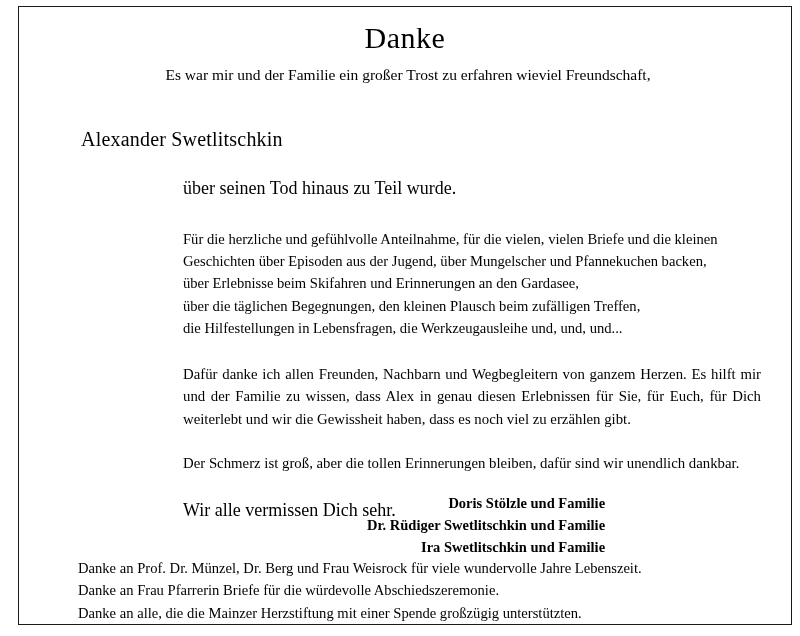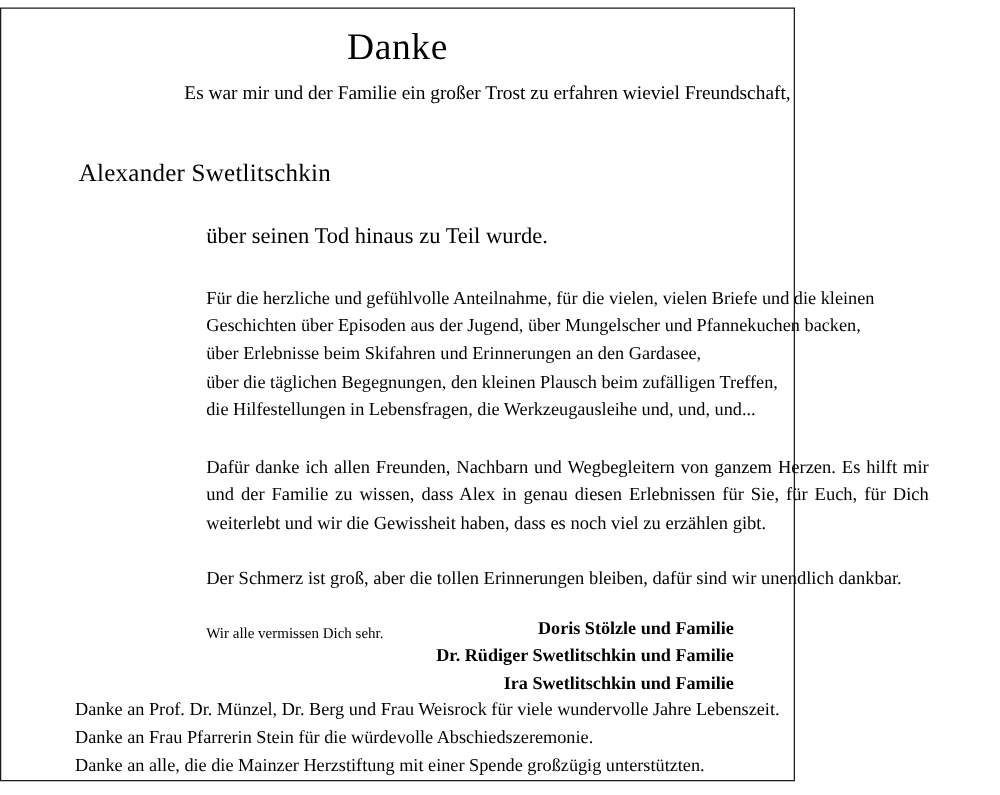--- a/index.html
+++ b/index.html
@@ -10,23 +10,23 @@
   body {
     width: 800px;
     height: 636px;
     font-family: "Liberation Serif", "DejaVu Serif", serif;
     color: #000000;
     overflow: hidden;
   }
 
   .notice-frame {
     position: absolute;
-    left: 0;
+    left: 18px;
     top: 6px;
-    width: 636px;
+    width: 774px;
     height: 619px;
     box-sizing: border-box;
     border: 1.5px solid #1a1a1a;
     background: #ffffff;
   }
 
   .notice-inner {
     position: relative;
     width: 100%;
     height: 100%;
@@ -95,21 +95,21 @@
   .para {
     margin: 0 0 22px 0;
     text-align: justify;
     text-justify: inter-word;
     font-size: 14.8px;
     line-height: 1.52;
   }
 
   .closing-line {
     margin: 16px 0 26px 0;
-    font-size: 12px;
+    font-size: 18px;
   }
 
   
   .signatures {
     position: absolute;
     left: 348px;
     top: 485px;
     font-weight: 700;
     font-size: 14.5px;
     line-height: 1.52;
@@ -163,18 +163,18 @@
     </div>
 
     <div class="signatures">
       <div class="sig-line">Doris Stölzle und Familie</div>
       <div class="sig-line">Dr. Rüdiger Swetlitschkin und Familie</div>
       <div class="sig-line">Ira Swetlitschkin und Familie</div>
     </div>
 
     <div class="footer-notes">
       <div class="line">Danke an Prof. Dr. Münzel, Dr. Berg und Frau Weisrock für viele wundervolle Jahre Lebenszeit.</div>
-      <div class="line">Danke an Frau Pfarrerin Stein für die würdevolle Abschiedszeremonie.</div>
+      <div class="line">Danke an Frau Pfarrerin Briefe für die würdevolle Abschiedszeremonie.</div>
       <div class="line">Danke an alle, die die Mainzer Herzstiftung mit einer Spende großzügig unterstützten.</div>
     </div>
 
   </div>
 </div>
 
 </body></html>

